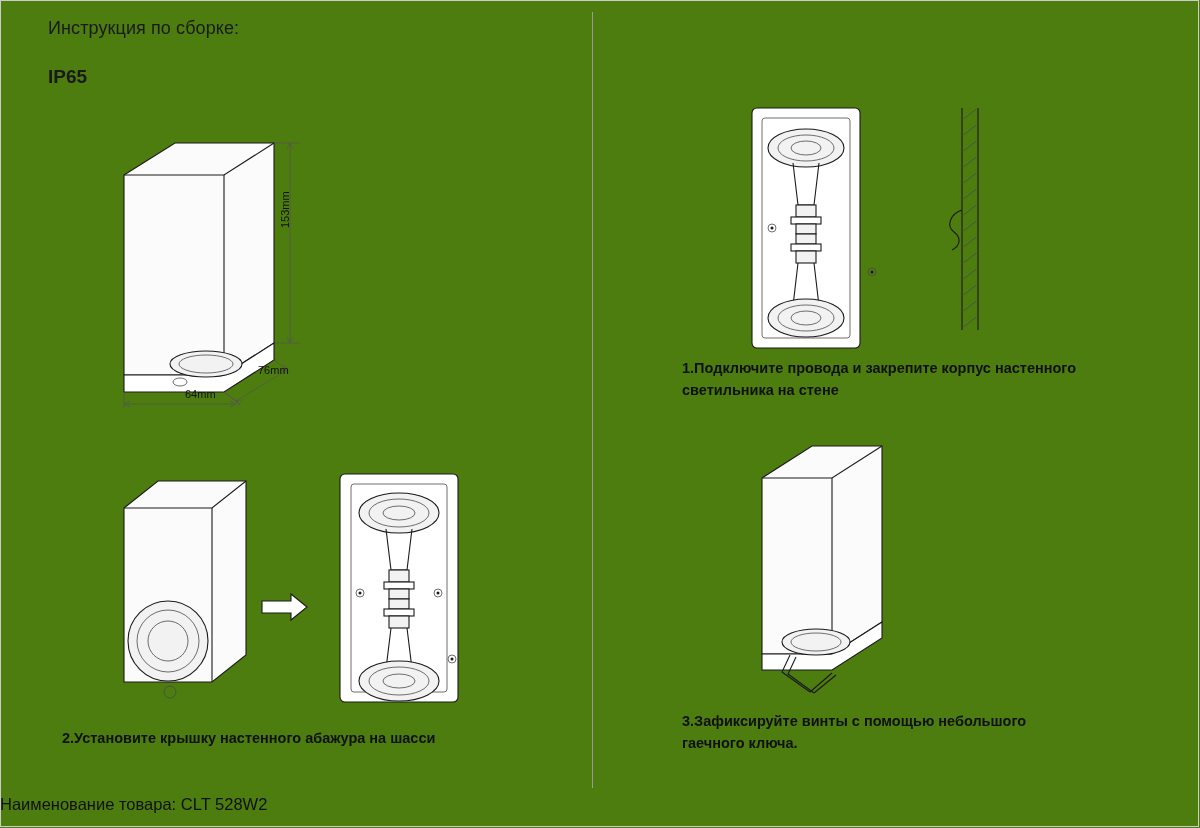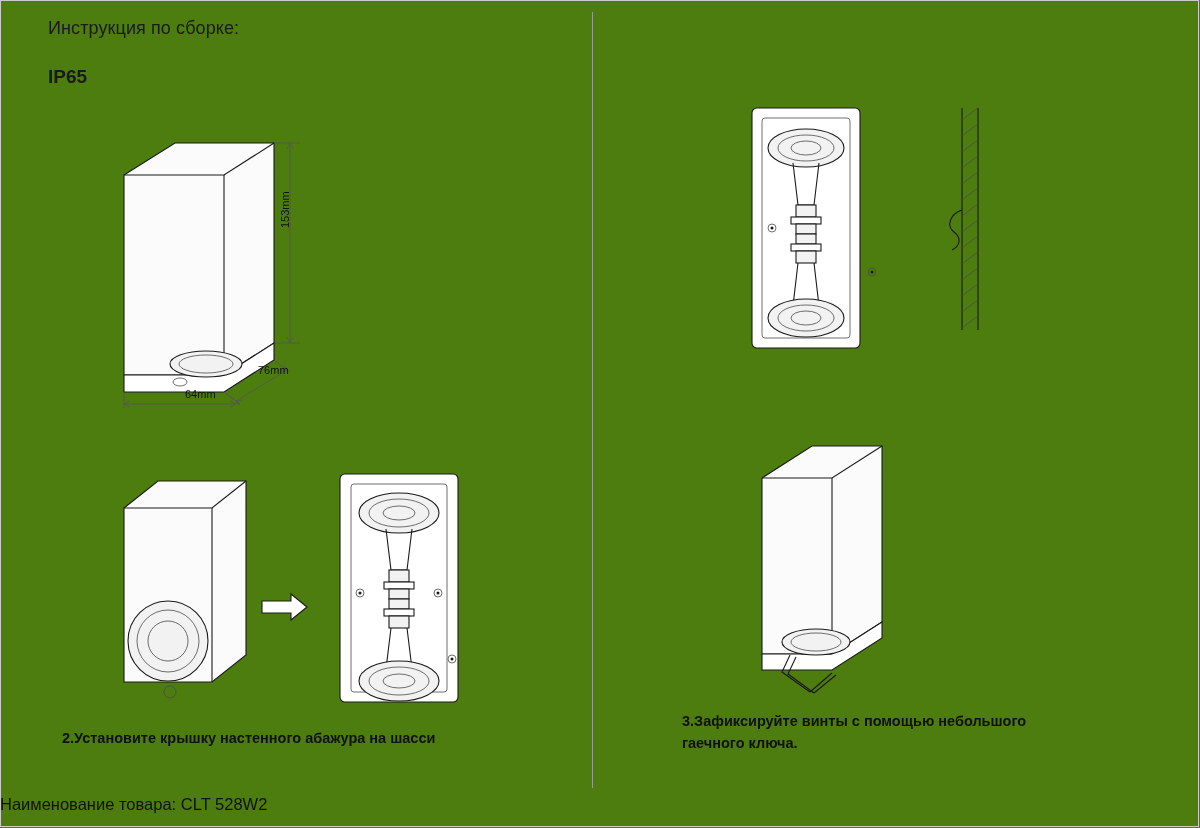--- a/index.html
+++ b/index.html
@@ -205,18 +205,19 @@
     <path class="ln" d="M790,655 L782,672 L810,692"></path>
     <path class="ln" d="M796,657 L788,674 L814,693"></path>
     <path class="ln" d="M810,692 L832,673"></path>
     <path class="ln" d="M814,693 L836,675"></path>
   </svg>
 
   <div class="dim-label dim-153">153mm</div>
   <div class="dim-label dim-76">76mm</div>
   <div class="dim-label dim-64">64mm</div>
 
+  <div class="caption cap-1">1.Подключите провода и закрепите корпус настенного светильника на стене</div>
   <div class="caption cap-2">2.Установите крышку настенного абажура на шасси</div>
   <div class="caption cap-3">3.Зафиксируйте винты с помощью небольшого гаечного ключа.</div>
 
   <div class="footer">Наименование товара: CLT 528W2</div>
 
 </div>
 
 </body></html>

